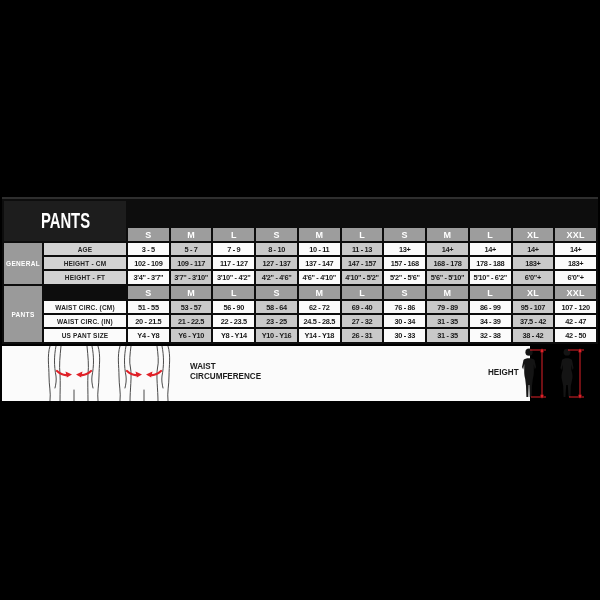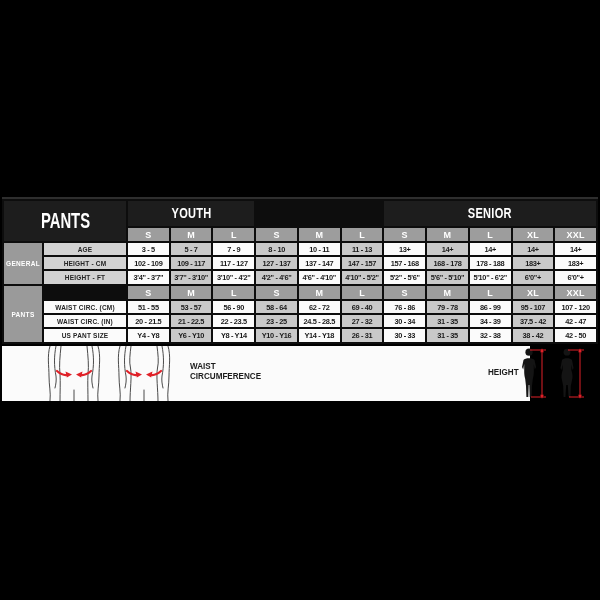--- a/index.html
+++ b/index.html
@@ -40,26 +40,20 @@
 <body>
 
 <div class="stage">
 
   <div class="sizetable">
     <div class="grid">
 
       <div class="cell title">
           <span class="cond">PANTS</span>
         </div>
-      <div class="cell sec sy">
-          <span class="cond">YOUTH</span>
-        </div>
-      <div class="cell sec ss">
-          <span class="cond">SENIOR</span>
-        </div>
 
       <div class="cell sz r2">S</div>
       <div class="cell sz r2">M</div>
       <div class="cell sz r2">L</div>
       <div class="cell sz r2">S</div>
       <div class="cell sz r2">M</div>
       <div class="cell sz r2">L</div>
       <div class="cell sz r2">S</div>
       <div class="cell sz r2">M</div>
       <div class="cell sz r2">L</div>
@@ -122,21 +116,21 @@
       <div class="cell sz r6">XXL</div>
 
       <div class="cell lbl lblw r7">WAIST CIRC. (CM)</div>
       <div class="cell d r7">51 - 55</div>
       <div class="cell d g r7">53 - 57</div>
       <div class="cell d r7">56 - 90</div>
       <div class="cell d g r7">58 - 64</div>
       <div class="cell d r7">62 - 72</div>
       <div class="cell d g r7">69 - 40</div>
       <div class="cell d r7">76 - 86</div>
-      <div class="cell d g r7">79 - 78</div>
+      <div class="cell d g r7">79 - 89</div>
       <div class="cell d r7">86 - 99</div>
       <div class="cell d g r7">95 - 107</div>
       <div class="cell d r7">107 - 120</div>
 
       <div class="cell lbl lblw r8">WAIST CIRC. (IN)</div>
       <div class="cell d r8">20 - 21.5</div>
       <div class="cell d g r8">21 - 22.5</div>
       <div class="cell d r8">22 - 23.5</div>
       <div class="cell d g r8">23 - 25</div>
       <div class="cell d r8">24.5 - 28.5</div>

